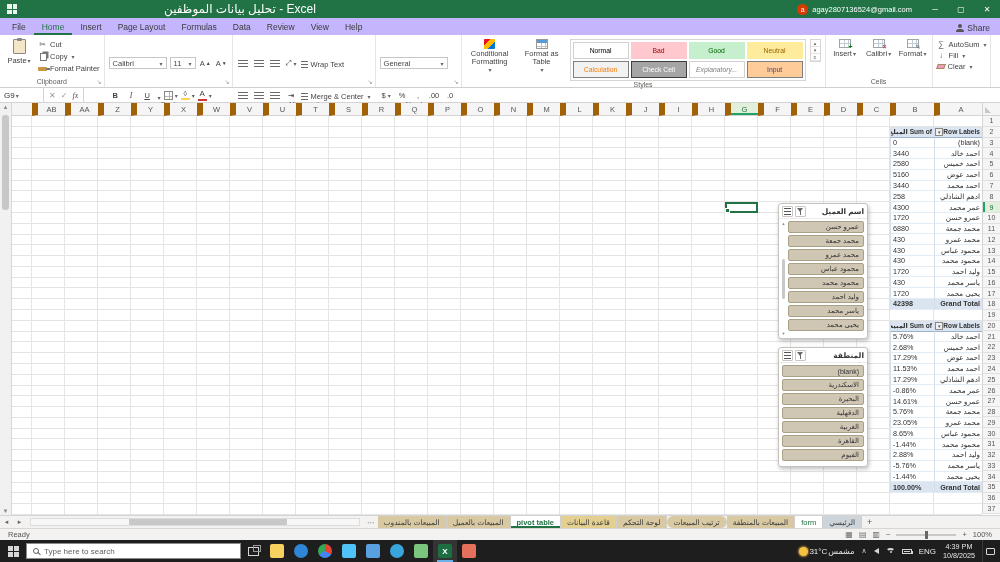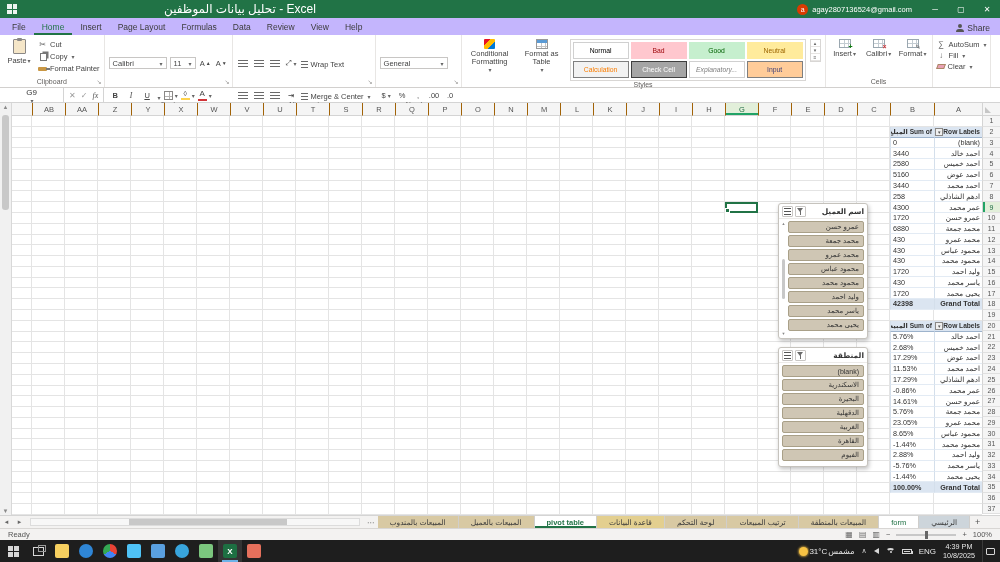--- a/index.html
+++ b/index.html
@@ -69,36 +69,36 @@
   .i-cells.del::after{content:"\00d7";color:#d13438;}
   .i-cells.fmt::after{content:"\270E";color:#666;font-size:6px;}
   .edit-col{display:flex;flex-direction:column;gap:2px;padding-top:3px;}
   .i-eraser{width:8px;height:5px;background:#e8a0b4;border:1px solid #a86;transform:skewX(-20deg);}
   .i-funnel{width:7px;height:7px;position:relative;display:inline-block;}
   .i-funnel::before{content:"";position:absolute;top:0;left:0;border-left:3.5px solid transparent;border-right:3.5px solid transparent;border-top:4px solid #6a6a6a;}
   .i-funnel::after{content:"";position:absolute;top:3px;left:3px;width:1px;height:4px;background:#6a6a6a;}
 
   
   .fbar{height:15px;display:flex;align-items:stretch;background:#fff;border-bottom:1px solid #d4d4d4;font-size:8px;}
-  .namebox{width:64px;border-right:1px solid #d4d4d4;display:flex;align-items:center;justify-content:flex-start;padding:0 4px;flex-direction:column;}
+  .namebox{width:44px;border-right:1px solid #d4d4d4;display:flex;align-items:center;justify-content:flex-start;padding:0 4px;}
   .fx-btns{display:flex;align-items:center;gap:5px;padding:0 5px;color:#9a9a9a;border-right:1px solid #d4d4d4;}
   .fx{font-style:italic;font-family:"Liberation Serif",serif;color:#555;}
   .finput{flex:1;}
 
   
   .sheet{position:absolute;top:103px;left:0;right:0;height:412px;background:#fff;overflow:hidden;}
   .vscroll{position:absolute;left:0;top:0;bottom:0;width:12px;background:#f1f1f1;border-right:1px solid #d8d8d8;z-index:3;}
   .vscroll .arr{position:absolute;left:0;width:100%;text-align:center;font-size:6px;color:#8a8a8a;}
   .vscroll .up{top:1px;}.vscroll .dn{bottom:1px;}
   .vthumb{position:absolute;left:2px;top:12px;width:7px;height:95px;background:#c8c8c8;border-radius:3px;}
   .grid{position:absolute;left:12px;top:0;right:0;bottom:0;direction:rtl;overflow:hidden;}
   .hdr-row{display:flex;height:13px;background:#f5f5f5;}
   .corner{width:18px;flex:none;border-left:1px solid #d4d4d4;border-bottom:1px solid #d4d4d4;background:#f5f5f5;position:relative;}
   .corner::after{content:"";position:absolute;left:2px;bottom:2px;border-bottom:6px solid #c6c6c6;border-right:6px solid transparent;}
-  .colh{flex:none;display:flex;align-items:center;justify-content:center;font-size:7.5px;color:#555;border-left:1px solid #a16207;border-bottom:1px solid #d4d4d4;background:#f5f5f5;}
+  .colh{flex:none;display:flex;align-items:center;justify-content:center;font-size:7.5px;color:#555;border-left:6px solid #a16207;border-bottom:1px solid #d4d4d4;background:#f5f5f5;}
   .colh.sel{background:#e2efda;color:#1f6b43;box-shadow:inset 0 -2px 0 #21a366;}
   .gbody{position:absolute;top:13px;left:0;right:0;bottom:0;}
   .rownums{position:absolute;right:0;top:0;width:18px;}
   .rn{height:10.78px;display:flex;align-items:center;justify-content:center;font-size:7px;color:#555;border-bottom:1px solid #e0e0e0;border-left:1px solid #d4d4d4;background:#f5f5f5;}
   .rn.sel{background:#e2efda;color:#1f6b43;box-shadow:inset 2px 0 0 #21a366;}
   .cellsbg{position:absolute;right:18px;left:0;top:0;bottom:0;background-image:repeating-linear-gradient(to bottom,transparent 0 9.78px,#e4e4e4 9.78px 10.78px);}
   .unicols{position:absolute;left:0;top:0;bottom:0;right:92px;background:repeating-linear-gradient(to left,#e4e4e4 0 1px,transparent 1px 33px);}
   .vAB{position:absolute;top:0;bottom:0;right:48px;width:1px;background:#e4e4e4;}
   .selcell{position:absolute;right:224px;top:86.2px;width:33px;height:10.8px;border:2px solid #217346;background:transparent;}
   .selcell::after{content:"";position:absolute;left:-2px;bottom:-2px;width:3px;height:3px;background:#217346;border:1px solid #fff;}
@@ -128,21 +128,21 @@
   .sl-item{flex:none;height:12px;border:1px solid #a9a088;background:#cfc6b4;border-radius:2px;display:flex;align-items:center;justify-content:flex-end;padding:0 4px;color:#333;overflow:hidden;white-space:nowrap;}
   .sl-scroll{position:absolute;left:2px;top:2px;bottom:2px;width:5px;display:flex;flex-direction:column;justify-content:space-between;align-items:center;font-size:4px;color:#888;}
   .sl-thumb{width:3px;flex:0 0 40px;background:#c8c8c8;border-radius:2px;}
 
   
   .tabsbar{position:absolute;top:515px;left:0;right:0;height:13px;background:#f3f2f1;border-top:1px solid #d4d4d4;display:flex;align-items:stretch;font-size:7.5px;color:#3b3b3b;}
   .tb-nav{width:13px;display:flex;align-items:center;justify-content:center;color:#666;font-size:7px;flex:none;}
   .hscroll{width:330px;margin:2px 4px;background:#f7f7f7;border:1px solid #dcdcdc;position:relative;flex:none;}
   .hthumb{position:absolute;left:30%;top:0;bottom:0;width:48%;background:#c8c8c8;}
   .tb-ellip{display:flex;align-items:center;padding:0 3px;color:#666;}
-  .sheettab{display:flex;align-items:center;padding:0 12px;border-right:1px solid #d0cecb;white-space:nowrap;}
+  .sheettab{display:flex;align-items:center;padding:0 6px;border-right:1px solid #d0cecb;white-space:nowrap;}
   .sheettab.active{font-weight:bold;box-shadow:inset 0 -2px 0 #217346;}
   .addsheet{width:15px;display:flex;align-items:center;justify-content:center;color:#555;font-size:9px;flex:none;}
 
   
   .status{position:absolute;top:528px;left:0;right:0;height:12px;background:#f3f2f1;border-top:1px solid #d8d6d4;display:flex;align-items:center;font-size:7.5px;color:#555;padding:0 8px;}
   .st-right{margin-left:auto;display:flex;align-items:center;gap:6px;}
   .viewico{font-size:8px;color:#666;}
   .zoomtrack{width:60px;height:2px;background:#c8c8c8;position:relative;}
   .zoomthumb{position:absolute;left:48%;top:-3px;width:3px;height:8px;background:#666;}
 
@@ -742,21 +742,21 @@
   <span class="hscroll">
       <span class="hthumb"></span>
     </span>
   <span class="tb-ellip">⋯</span>
   <span id="sheet-tabs" style="display:flex;align-items:stretch;">
       <div class="sheettab" style="background: rgb(216, 201, 163); color: rgb(59, 59, 59);">المبيعات بالمندوب</div>
       <div class="sheettab" style="background: rgb(216, 201, 163); color: rgb(59, 59, 59);">المبيعات بالعميل</div>
       <div class="sheettab active" style="background: rgb(255, 255, 255); color: rgb(33, 115, 70);">pivot table</div>
       <div class="sheettab" style="background: rgb(227, 207, 143); color: rgb(59, 59, 59);">قاعدة البيانات</div>
       <div class="sheettab" style="background: rgb(216, 201, 163); color: rgb(59, 59, 59);">لوحة التحكم</div>
-      <div class="sheettab" style="background: rgb(216, 201, 163); color: rgb(59, 59, 59);">ترتيب المبيعات</div>
+      <div class="sheettab" style="background: rgb(216, 201, 163); color: rgb(59, 59, 59); border-radius: 6px;">ترتيب المبيعات</div>
       <div class="sheettab" style="background: rgb(216, 201, 163); color: rgb(59, 59, 59);">المبيعات بالمنطقة</div>
       <div class="sheettab" style="background: rgb(255, 255, 255); color: rgb(29, 111, 66);">form</div>
       <div class="sheettab" style="background: rgb(205, 213, 219); color: rgb(59, 59, 59);">الرئيسي</div>
     </span>
   <span class="addsheet">+</span>
 </div>
 
 <div class="status">
   <span>Ready</span>
   <span class="st-right">
@@ -774,20 +774,24 @@
 
 <div class="taskbar">
   <span class="start">
       <span class="win-logo">
         <i></i>
         <i></i>
         <i></i>
         <i></i>
       </span>
     </span>
+  <div class="tsearch">
+    <span class="i-mag dark"></span>
+    <span>Type here to search</span>
+  </div>
   <div class="tapps" id="taskbar-apps">
       <div class="tapp">
         <span class="i-taskview"></span>
       </div>
       <div class="tapp">
         <span class="ic" style="background: rgb(247, 208, 96);"></span>
       </div>
       <div class="tapp">
         <span class="ic round" style="background: rgb(47, 134, 214);"></span>
       </div>

